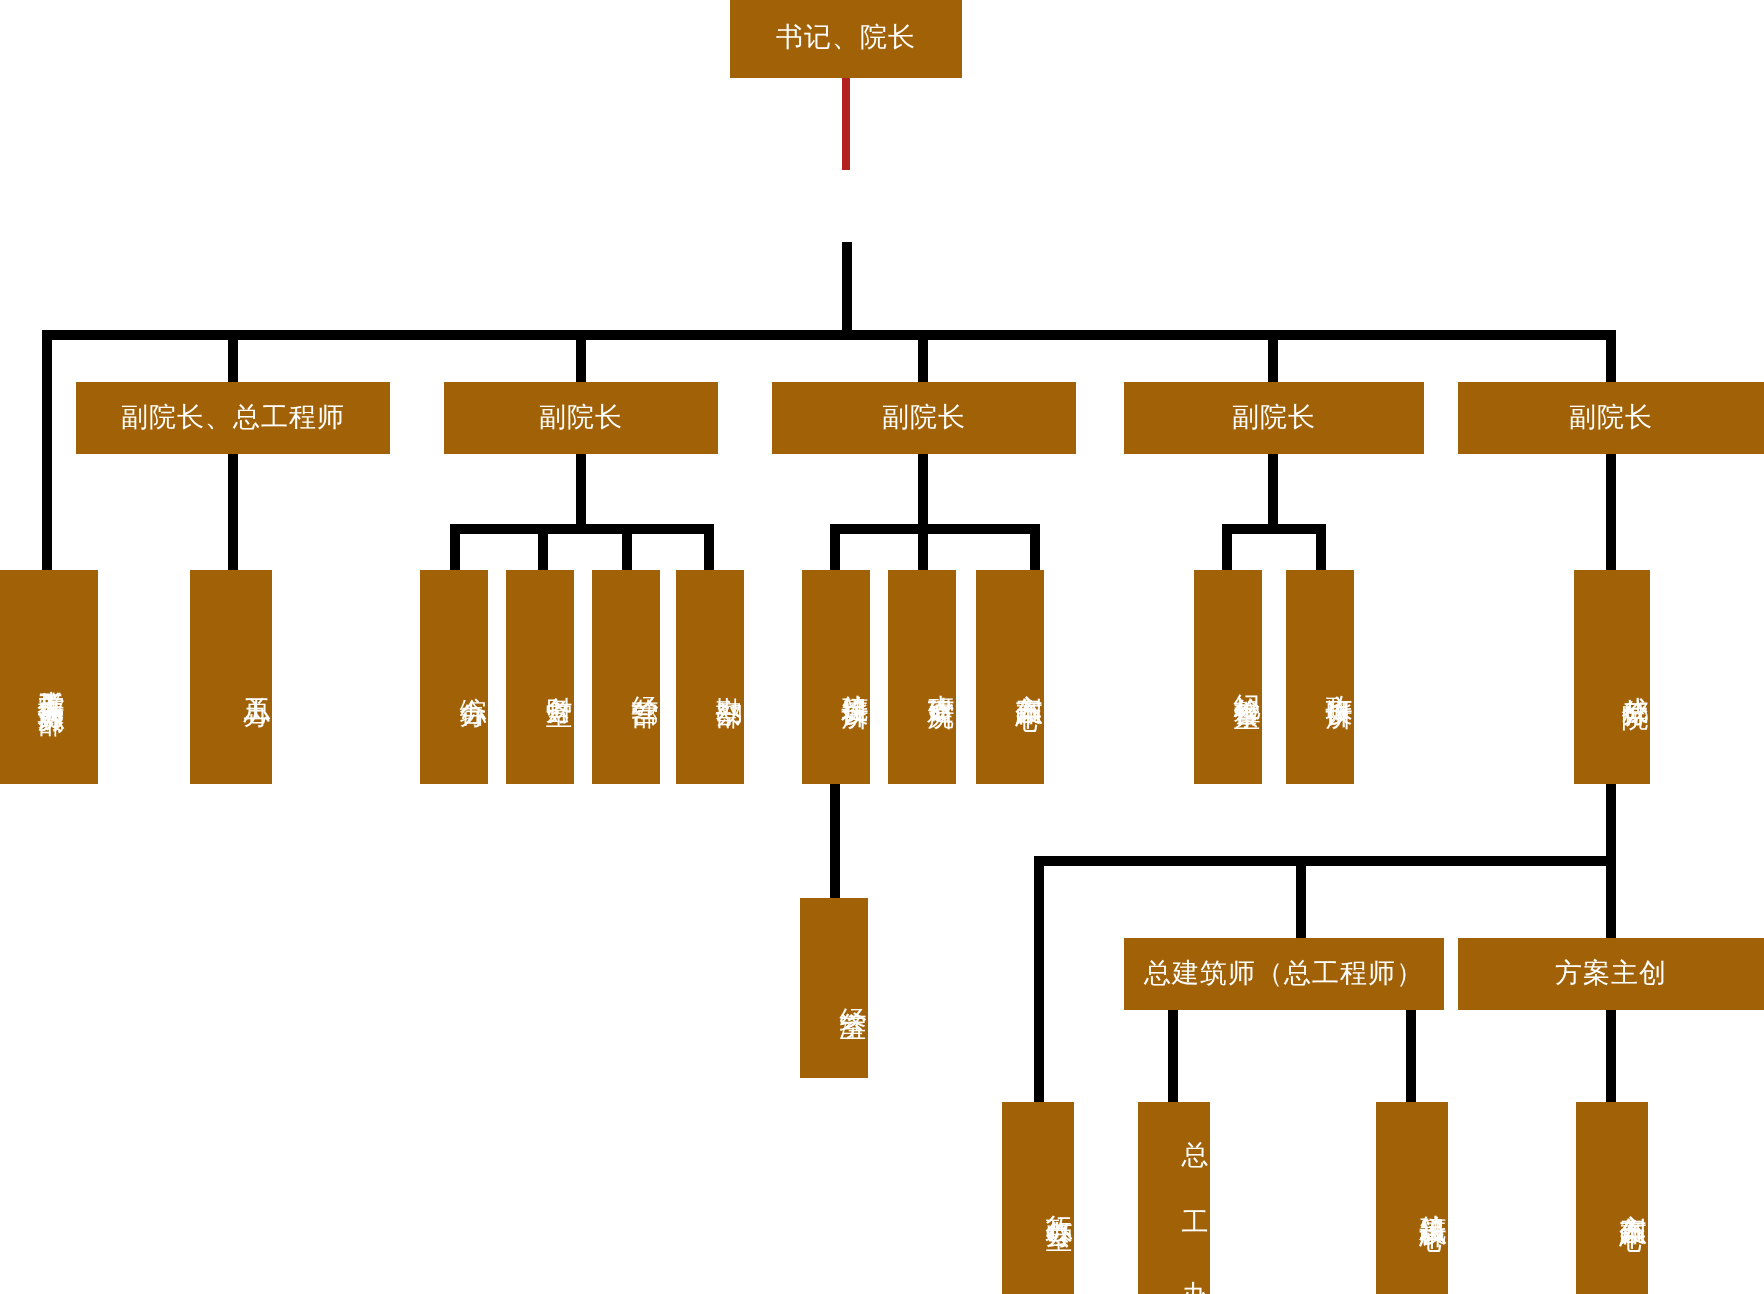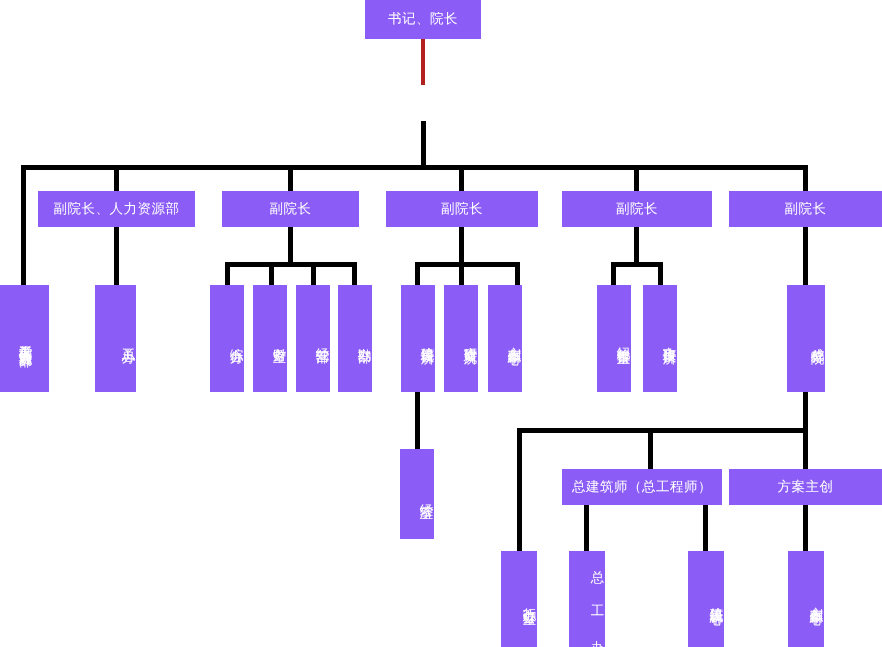--- a/index.html
+++ b/index.html
@@ -12,21 +12,21 @@
   }
   #chart-canvas {
     position: relative;
     width: 882px;
     height: 647px;
     background: #ffffff;
     overflow: hidden;
   }
   .node {
     position: absolute;
-    background: #8b5cf6;
+    background: #a16207;
     color: #ffffff;
     box-sizing: border-box;
     display: flex;
     align-items: center;
     justify-content: center;
     text-align: center;
     z-index: 3;
   }
   .node.horiz {
     font-size: 13.5px;
@@ -118,21 +118,21 @@
   <div class="conn" style="left:703px; top:505px; width:5px; height:46px;"></div>
 
   <div class="conn" style="left:803px; top:505px; width:5px; height:46px;"></div>
 
   <div class="node horiz" style="left:365px; top:0px; width:116px; height:39px;">
     <span>书记、院长</span>
   </div>
 
 
   <div class="node horiz" style="left:38px; top:191px; width:157px; height:36px;">
-    <span>副院长、人力资源部</span>
+    <span>副院长、总工程师</span>
   </div>
   <div class="node horiz" style="left:222px; top:191px; width:137px; height:36px;">
     <span>副院长</span>
   </div>
   <div class="node horiz" style="left:386px; top:191px; width:152px; height:36px;">
     <span>副院长</span>
   </div>
   <div class="node horiz" style="left:562px; top:191px; width:150px; height:36px;">
     <span>副院长</span>
   </div>

